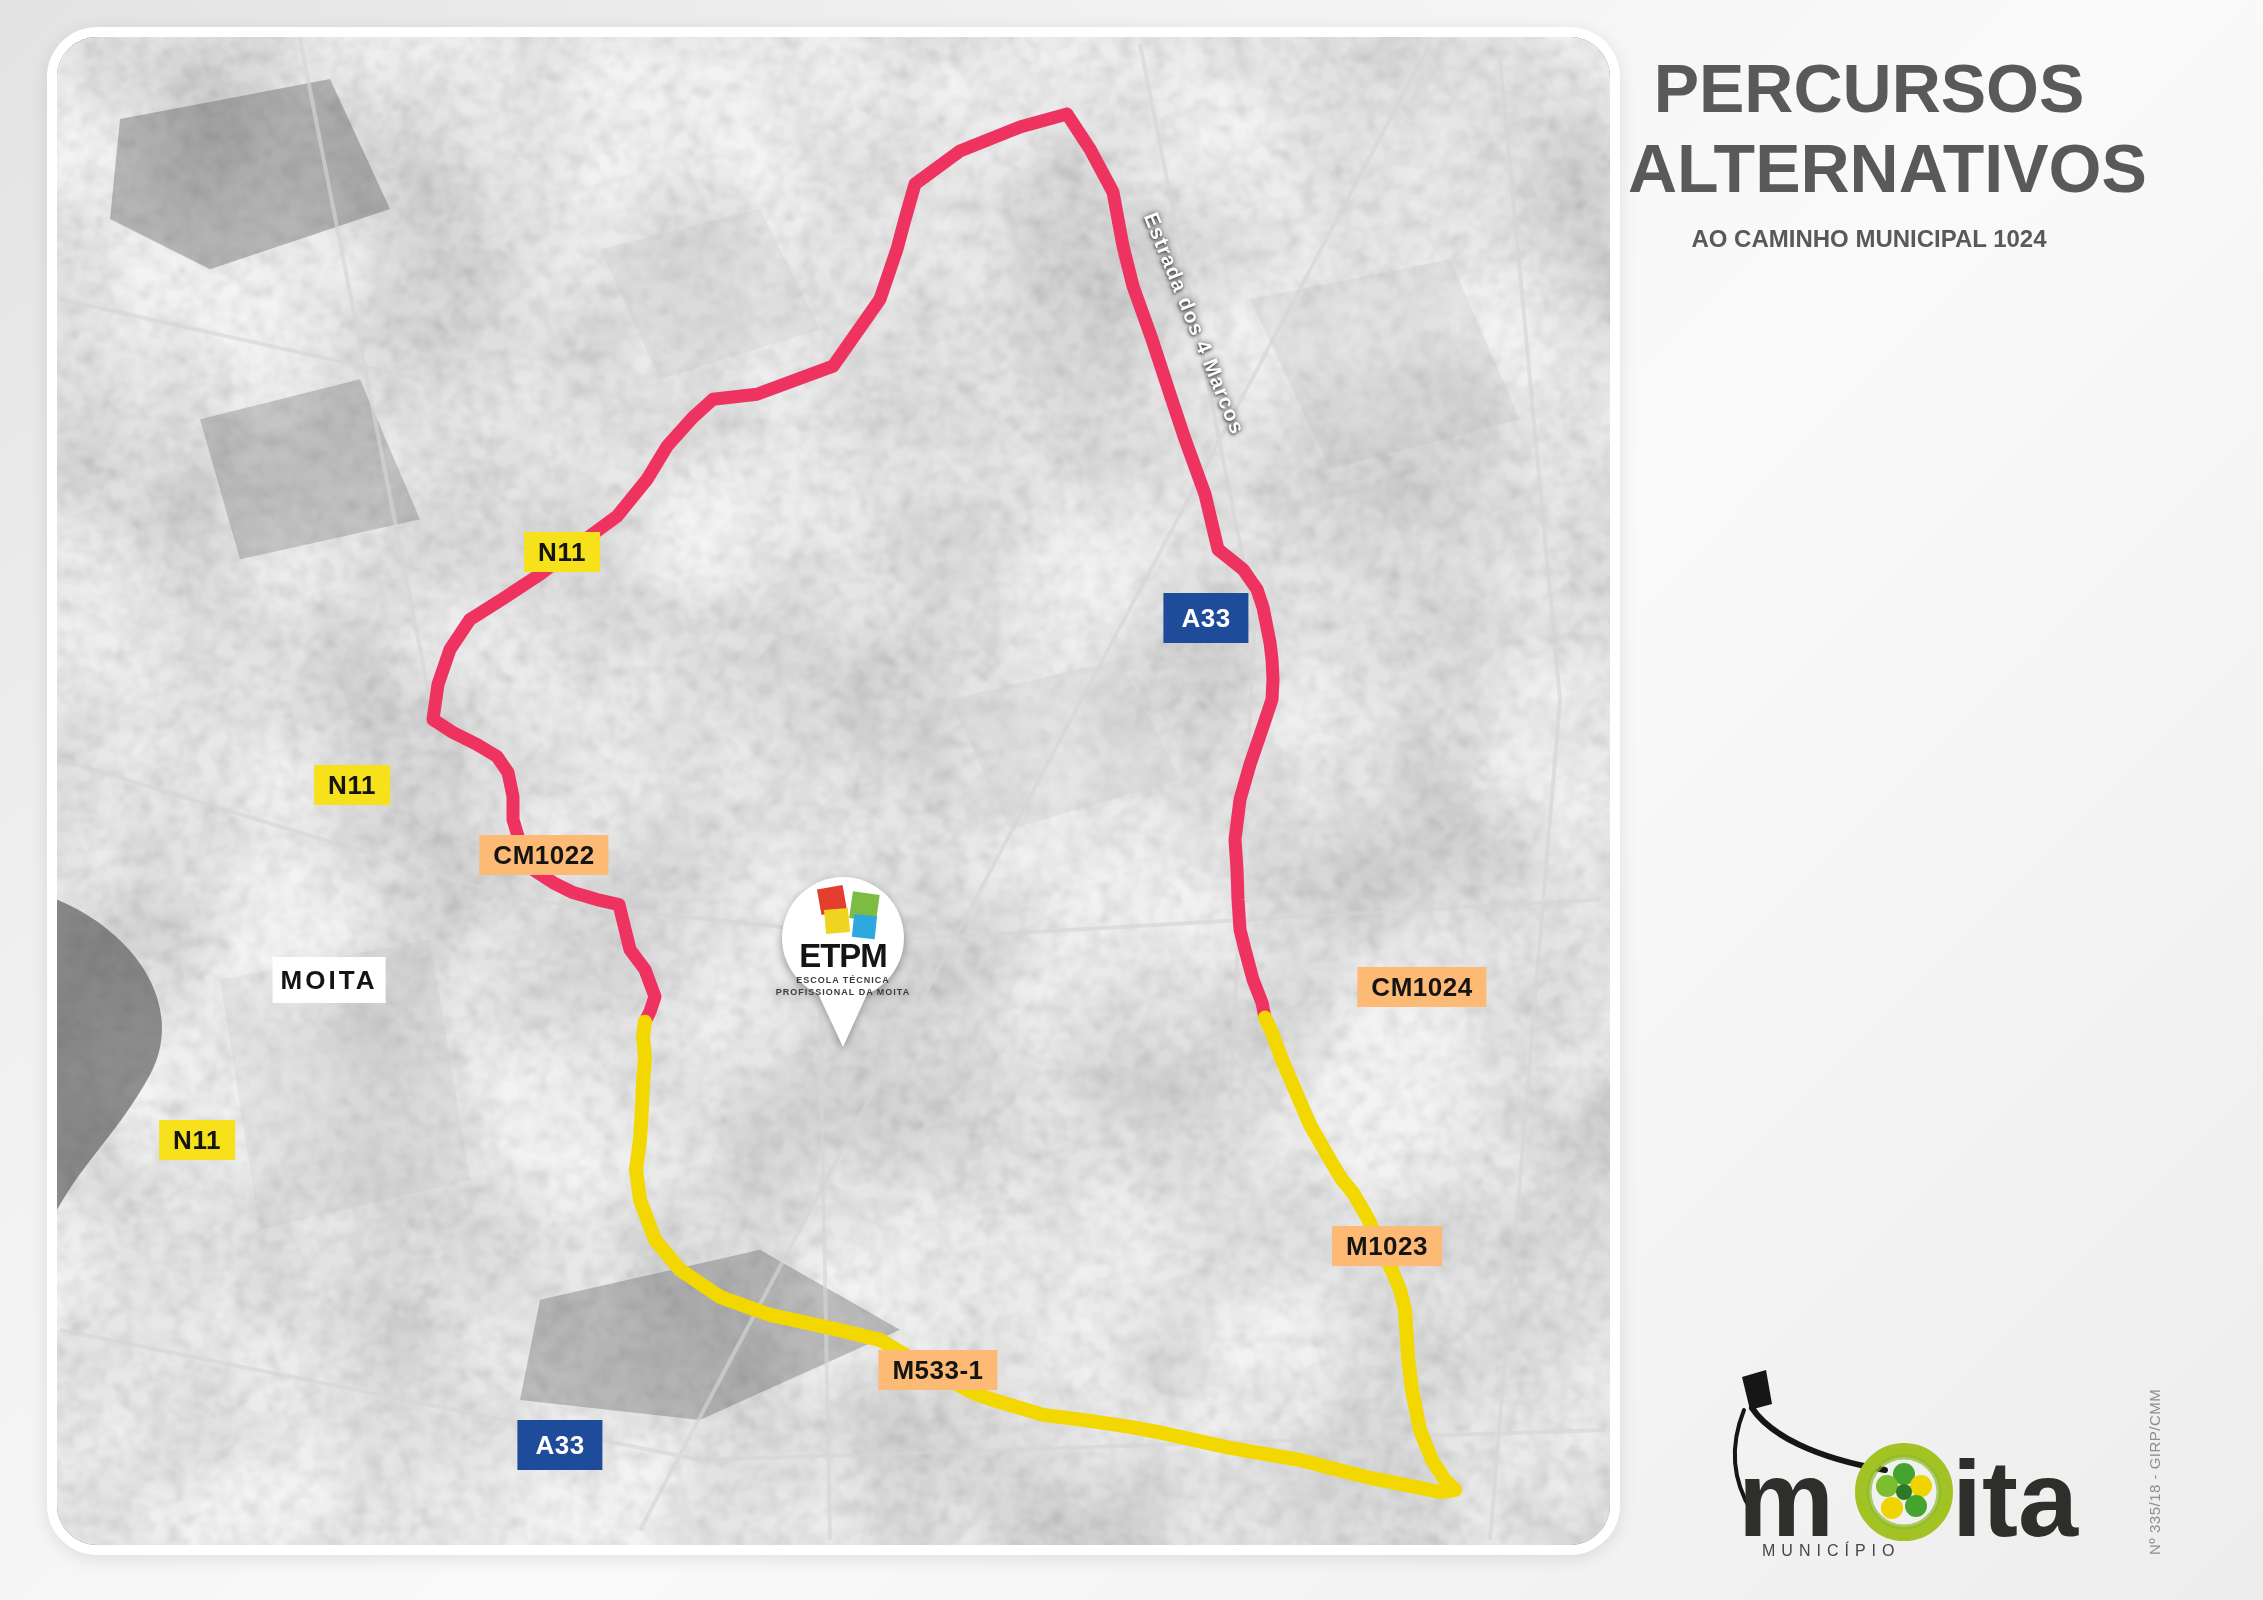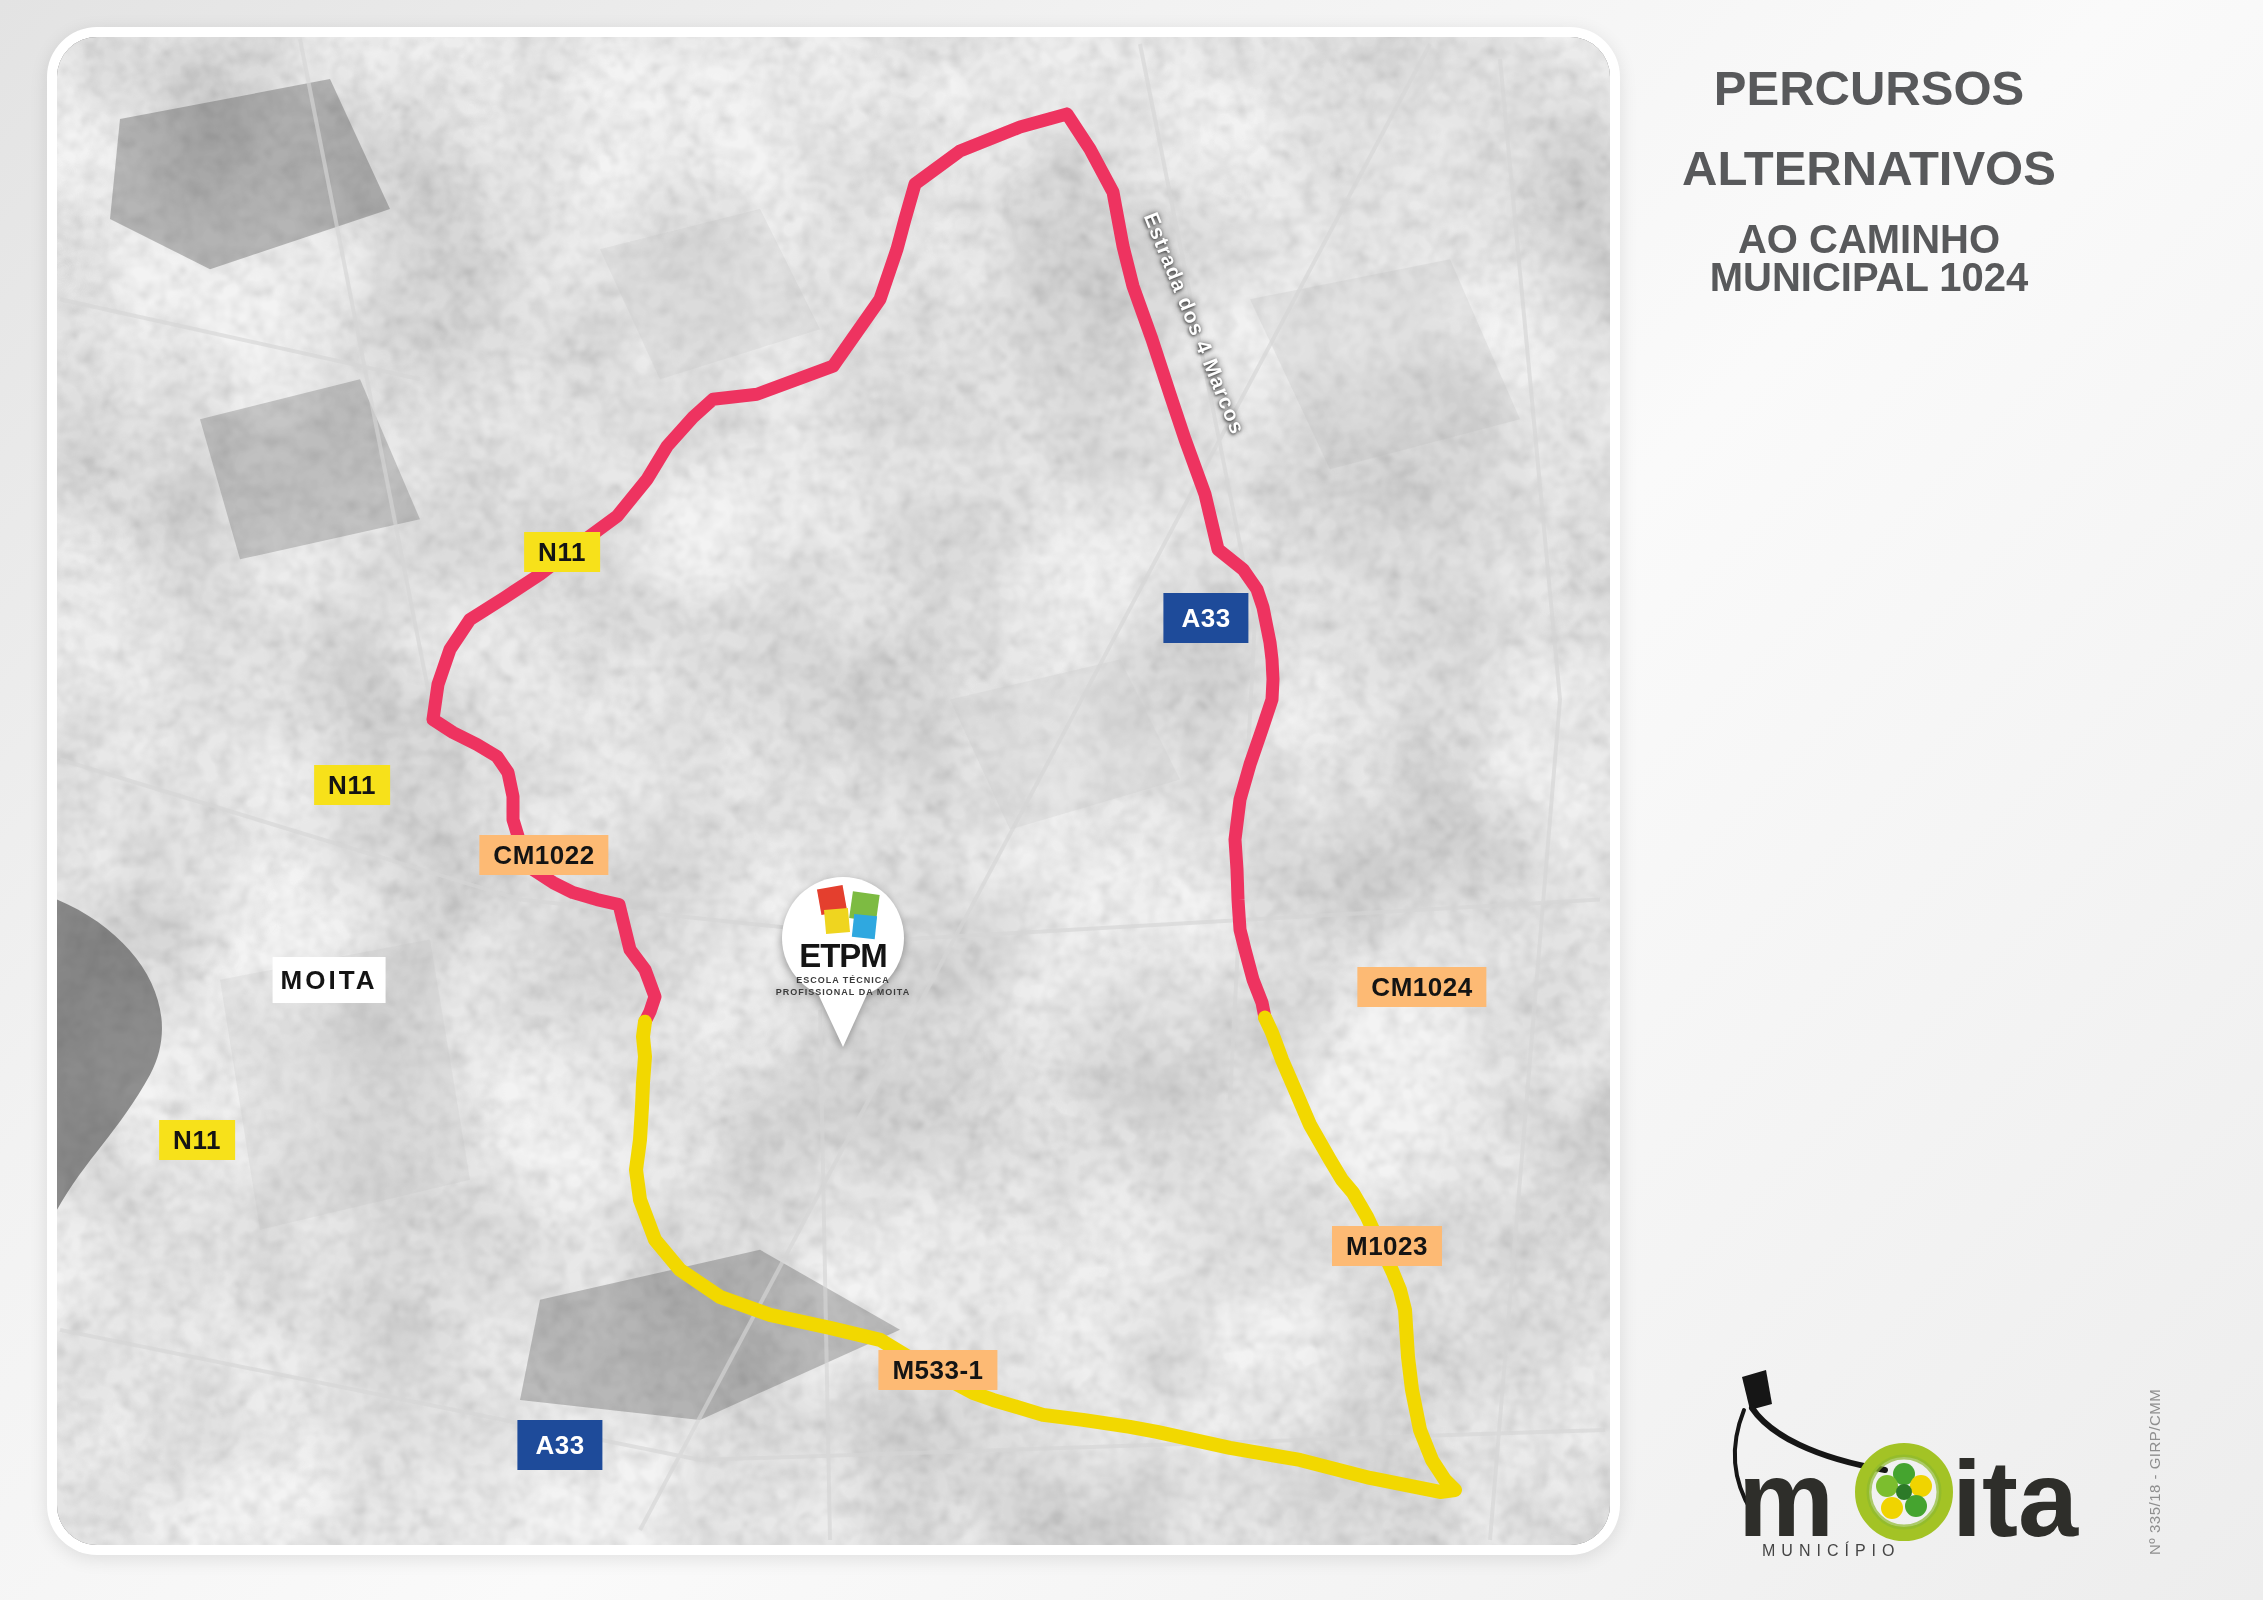--- a/index.html
+++ b/index.html
@@ -37,22 +37,22 @@
     text-shadow:0 0 6px rgba(0,0,0,.7),1px 1px 3px rgba(0,0,0,.6);
   }
   
   .pin-svg{position:absolute;left:716px;top:838px;width:140px;height:180px;
     filter:drop-shadow(0 3px 4px rgba(0,0,0,.35));}
   
   .title-block{
     position:absolute;left:1628px;top:48px;width:482px;text-align:center;
     color:var(--title-gray,#58595b);
   }
-  .title-line{font-size:49px;font-weight:800;letter-spacing:0;line-height:80px;margin:0;}
-  .subtitle-line{font-size:40px;font-weight:800;line-height:38px;margin:0;}
+  .title-line{font-size:68px;font-weight:800;letter-spacing:0;line-height:80px;margin:0;}
+  .subtitle-line{font-size:24px;font-weight:800;line-height:38px;margin:0;}
   .subtitle-line.first{margin-top:12px;}
   .logo-svg{position:absolute;left:1700px;top:1340px;width:410px;height:230px;}
   .doc-ref{
     position:absolute;left:2146px;top:1425px;height:130px;
     writing-mode:vertical-rl;transform:rotate(180deg);
     font-size:15px;color:#8f8f8f;letter-spacing:.5px;white-space:nowrap;
   }
 </style>
 </head>
 <body>

